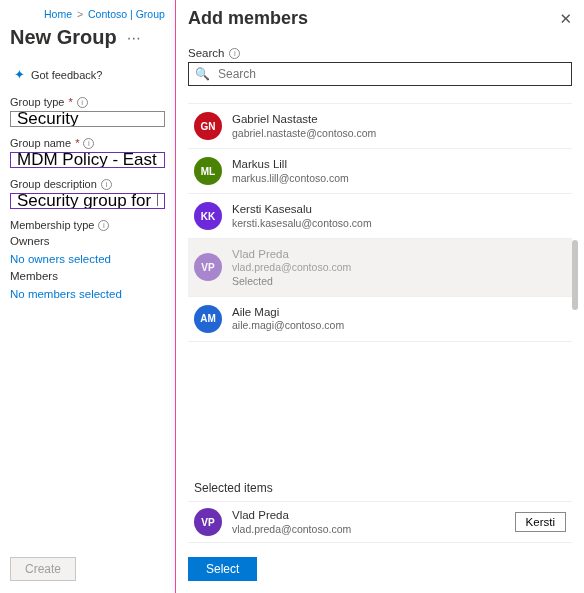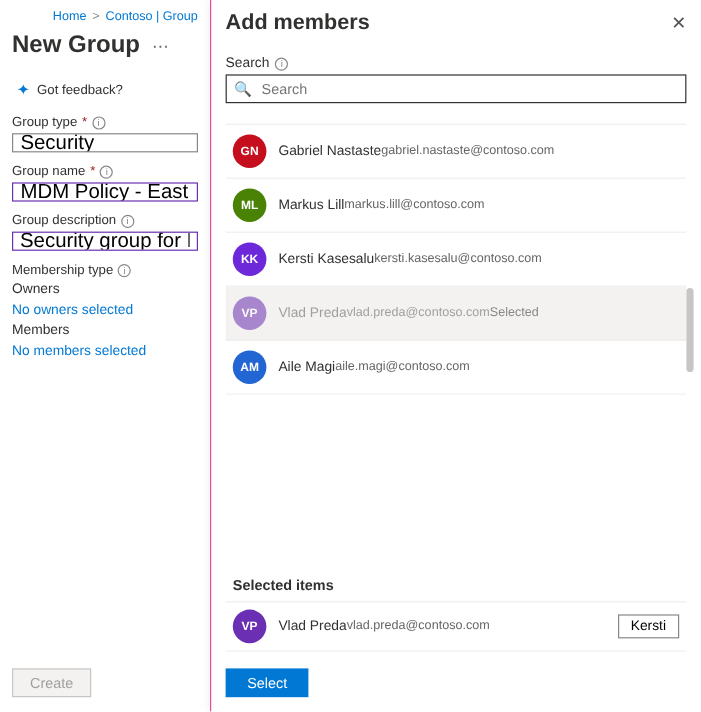--- a/index.html
+++ b/index.html
@@ -31,30 +31,30 @@
   .search-box { display: flex; align-items: center; border: 1px solid #323130; height: 24px; margin-top: 3px; margin-right: 6px; padding: 0 6px; gap: 6px; }
   .search-box input { border: none; outline: none; flex: 1; font-size: 12px; }
   .search-box .sicon { color: #888; font-size: 12px; }
   
   .list-area { position: relative; margin-top: 4px; margin-right: 6px; }
   .list-scroll { overflow: hidden; }
   .partial-row { border-bottom: 1px solid #eee; height: 14px; position: relative; }
   .person-row { display: flex; align-items: center; gap: 10px; padding: 8px 4px 8px 6px; border-bottom: 1px solid #eee; }
   .person-row.selected { background: #f3f2f1; }
   .avatar { width: 28px; height: 28px; border-radius: 50%; color: #fff; font-size: 10px; font-weight: 600; display: flex; align-items: center; justify-content: center; flex-shrink: 0; }
-  .person-info { display: flex; flex-direction: row; line-height: 1.25; }
+  .person-info { display: flex; flex-direction: column; line-height: 1.25; }
   .person-name { font-size: 11.5px; }
   .person-email { font-size: 10.5px; color: #666; }
   .person-status { font-size: 10.5px; color: #888; }
   .person-row.selected .person-name, .person-row.selected .person-email { color: #a19f9d; }
   .person-row.selected .avatar { opacity: 0.55; }
   .scrollbar { position: absolute; right: -6px; top: 150px; width: 6px; height: 70px; background: #c8c6c4; border-radius: 3px; }
   
   .selected-section { margin-top: auto; padding-top: 6px; }
-  .selected-heading { font-size: 12px; font-weight: 700; margin: 0 0 6px 6px; }
+  .selected-heading { font-size: 12px; font-weight: 400; margin: 0 0 6px 6px; }
   .selected-row { display: flex; align-items: center; gap: 10px; padding: 6px; border-top: 1px solid #eee; border-bottom: 1px solid #eee; margin-right: 6px; }
   .remove-btn { margin-left: auto; background: #fff; border: 1px solid #8a8886; padding: 3px 10px; font-size: 11.5px; cursor: pointer; }
   .select-btn { background: #0078d4; color: #ffffff; border: none; padding: 5px 18px; font-size: 12px; margin: 14px 0 12px 0; align-self: flex-start; cursor: pointer; }
 </style>
 </head>
 <body>
 
 <div class="left-pane">
   <div class="breadcrumb">
     <a>Home</a>

